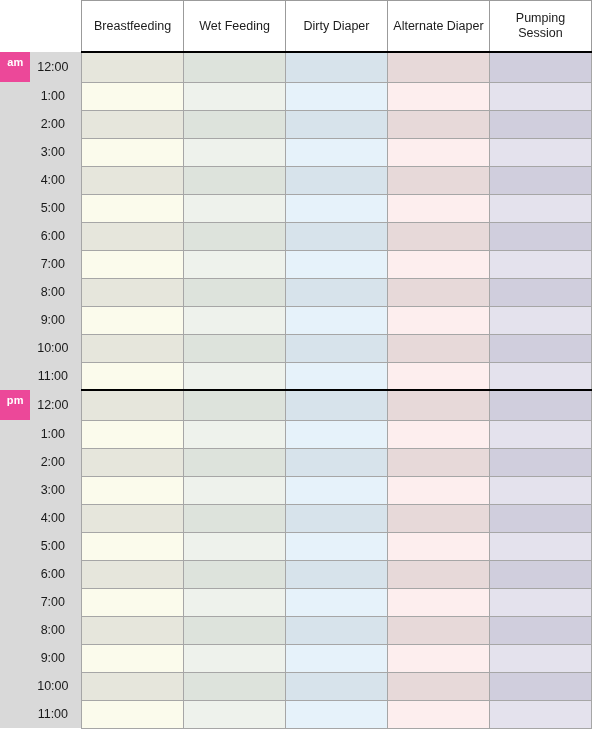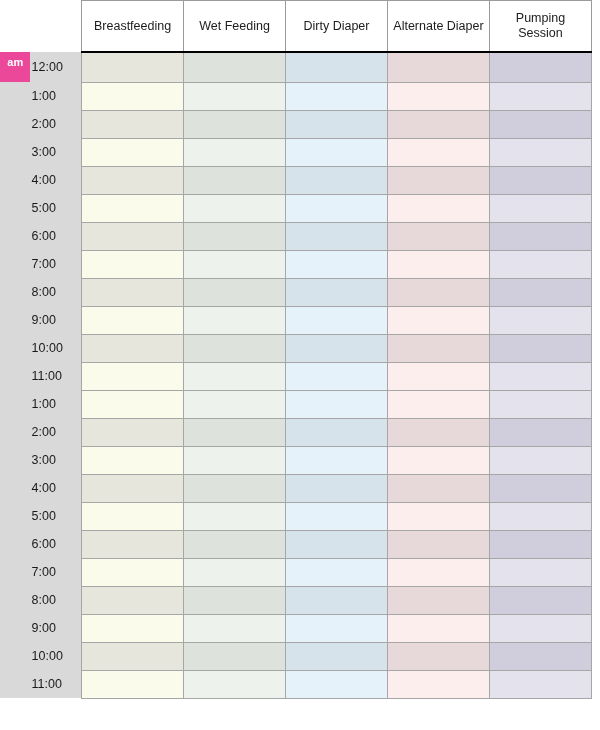--- a/index.html
+++ b/index.html
@@ -67,21 +67,21 @@
     padding: 3px 5px 12px 5px;
     width: 30px;
     box-sizing: border-box;
     text-align: center;
     letter-spacing: 0.2px;
   }
   td.time {
     width: 50px;
     border: none;
     background: #d9d9d9;
-    text-align: left;
+    text-align: center;
     padding-right: 7px;
     font-size: 12.5px;
     color: #1a1a1a;
     height: 26px;
     vertical-align: middle;
     white-space: nowrap;
   }
   td.cell {
     height: 26px;
     border: 1px solid #a6a6a6;
@@ -243,20 +243,29 @@
         </tr>
         <tr>
           <td class="ampm"></td>
           <td class="time">11:00</td>
           <td class="cell col0"></td>
           <td class="cell col1"></td>
           <td class="cell col2"></td>
           <td class="cell col3"></td>
           <td class="cell col4"></td>
         </tr>
+        <tr class="hour-start">
+          <td class="ampm"><span class="badge">pm</span></td>
+          <td class="time">12:00</td>
+          <td class="cell col0 dk"></td>
+          <td class="cell col1 dk"></td>
+          <td class="cell col2 dk"></td>
+          <td class="cell col3 dk"></td>
+          <td class="cell col4 dk"></td>
+        </tr>
         <tr>
           <td class="ampm"></td>
           <td class="time">1:00</td>
           <td class="cell col0"></td>
           <td class="cell col1"></td>
           <td class="cell col2"></td>
           <td class="cell col3"></td>
           <td class="cell col4"></td>
         </tr>
         <tr>

